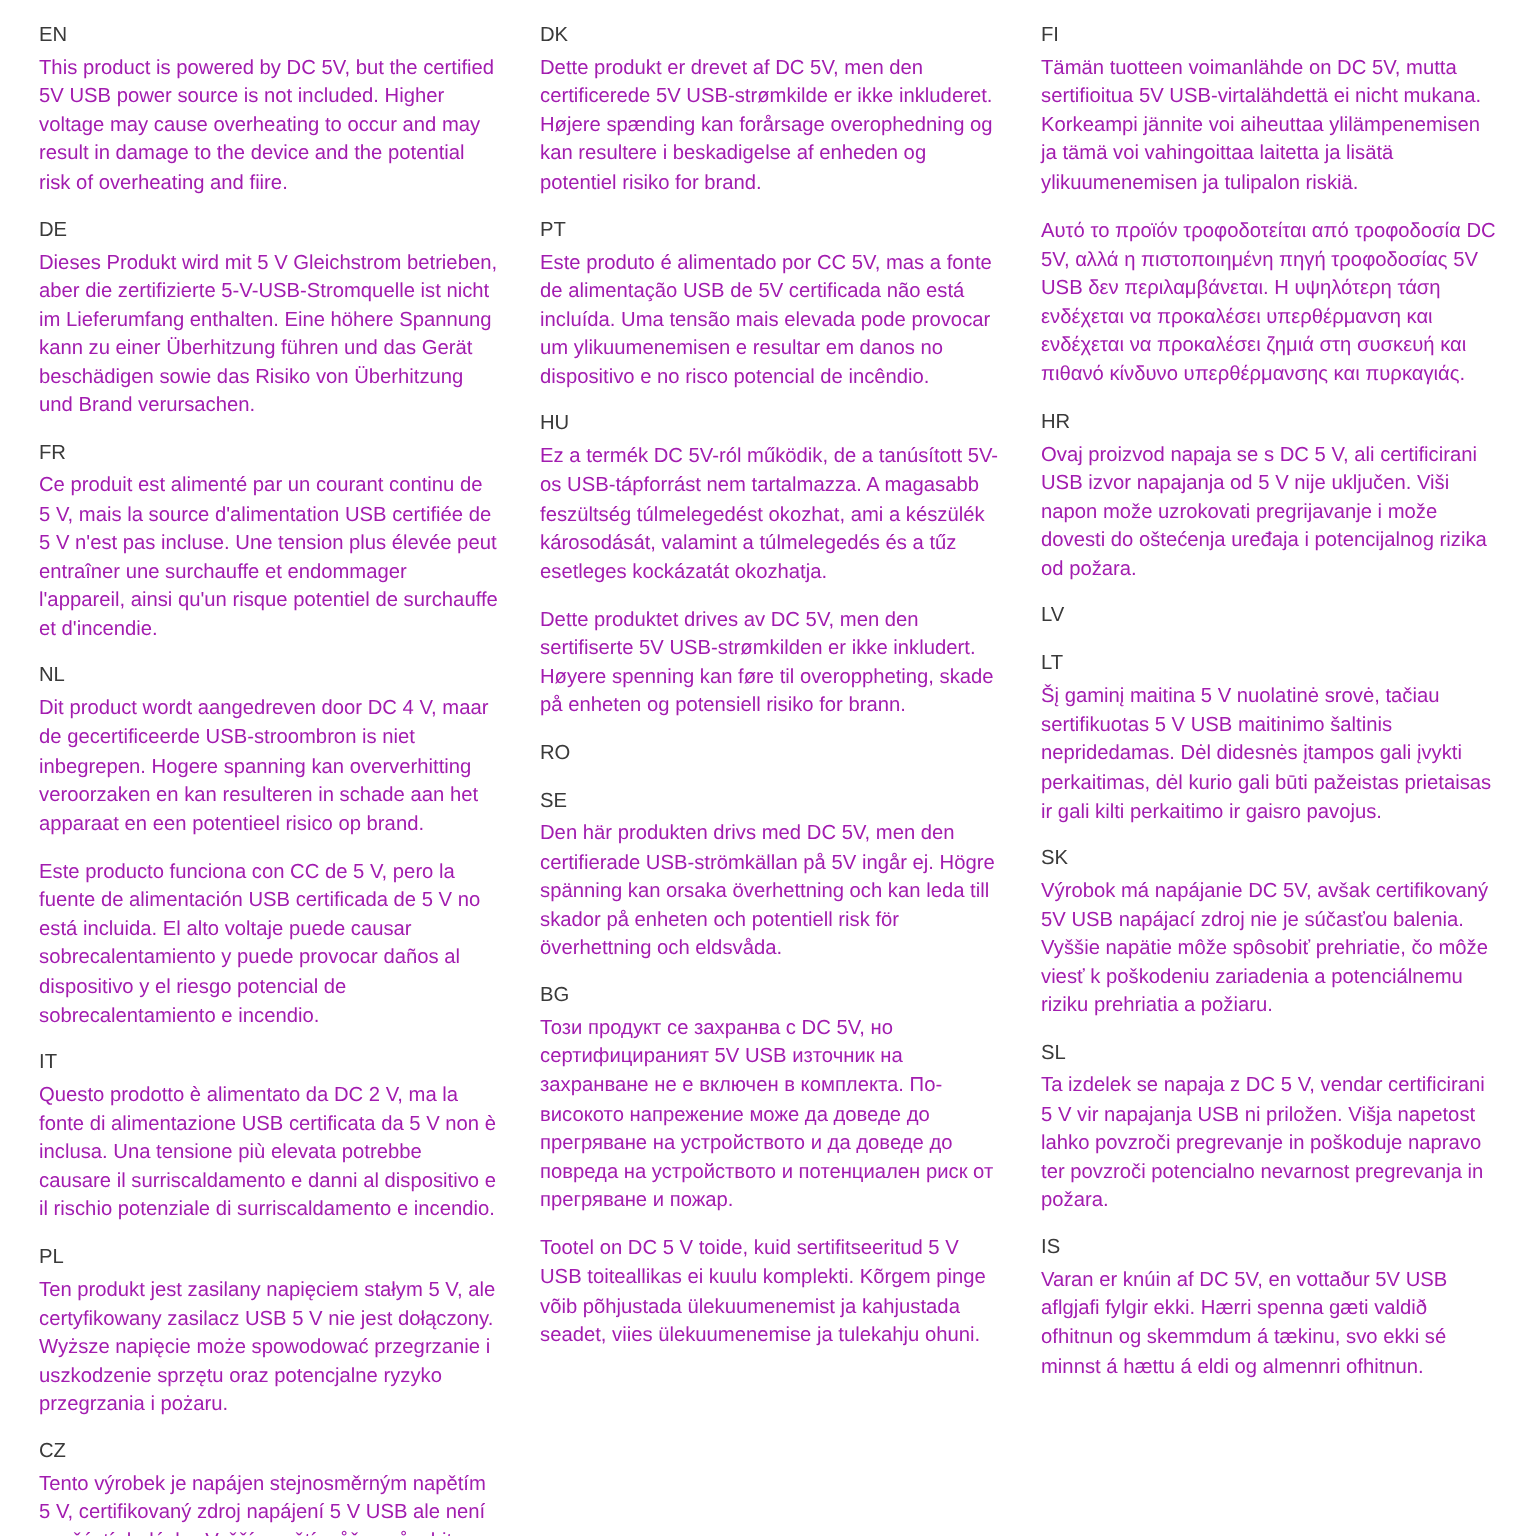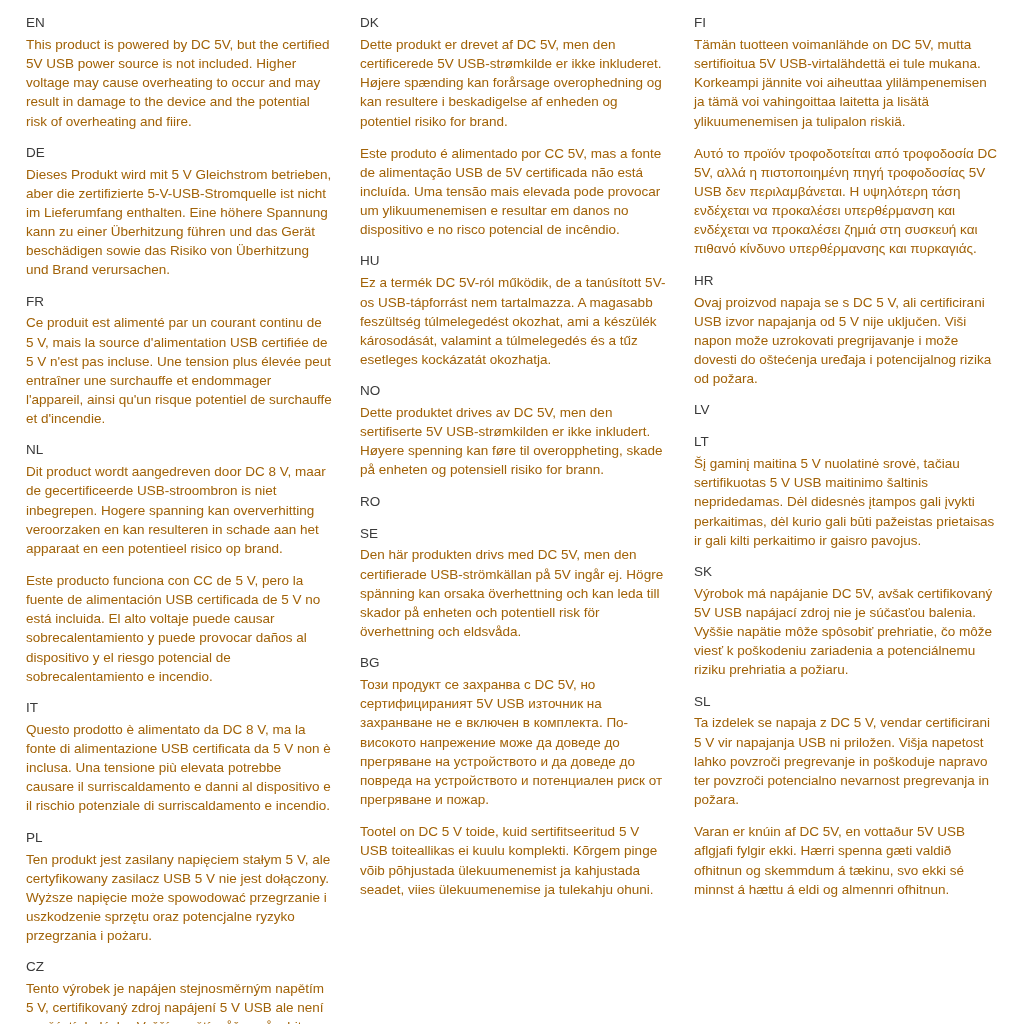--- a/index.html
+++ b/index.html
@@ -26,21 +26,21 @@
     line-height: 1.4;
     margin: 0 0 2px 0;
     font-weight: 400;
     color: #3a3a3a;
   }
   .text {
     font-size: 13.5px;
     line-height: 1.42;
     margin: 0;
     text-align: left;
-    color: #a16207;
+    color: #a21caf;
   }
 </style>
 </head>
 <body>
 
 <div class="page">
   <div class="cols">
 
     <div class="col">
       <div class="section">
@@ -50,53 +50,53 @@
       <div class="section">
         <p class="lang">DE</p>
         <p class="text">Dieses Produkt wird mit 5 V Gleichstrom betrieben, aber die zertifizierte 5-V-USB-Stromquelle ist nicht im Lieferumfang enthalten. Eine höhere Spannung kann zu einer Überhitzung führen und das Gerät beschädigen sowie das Risiko von Überhitzung und Brand verursachen.</p>
       </div>
       <div class="section">
         <p class="lang">FR</p>
         <p class="text">Ce produit est alimenté par un courant continu de 5 V, mais la source d'alimentation USB certifiée de 5 V n'est pas incluse. Une tension plus élevée peut entraîner une surchauffe et endommager l'appareil, ainsi qu'un risque potentiel de surchauffe et d'incendie.</p>
       </div>
       <div class="section">
         <p class="lang">NL</p>
-        <p class="text">Dit product wordt aangedreven door DC 8 V, maar de gecertificeerde USB-stroombron is niet inbegrepen. Hogere spanning kan oververhitting veroorzaken en kan resulteren in schade aan het apparaat en een potentieel risico op brand.</p>
+        <p class="text">Dit product wordt aangedreven door DC 4 V, maar de gecertificeerde USB-stroombron is niet inbegrepen. Hogere spanning kan oververhitting veroorzaken en kan resulteren in schade aan het apparaat en een potentieel risico op brand.</p>
       </div>
       <div class="section">
         <p class="text">Este producto funciona con CC de 5 V, pero la fuente de alimentación USB certificada de 5 V no está incluida. El alto voltaje puede causar sobrecalentamiento y puede provocar daños al dispositivo y el riesgo potencial de sobrecalentamiento e incendio.</p>
       </div>
       <div class="section">
         <p class="lang">IT</p>
-        <p class="text">Questo prodotto è alimentato da DC 8 V, ma la fonte di alimentazione USB certificata da 5 V non è inclusa. Una tensione più elevata potrebbe causare il surriscaldamento e danni al dispositivo e il rischio potenziale di surriscaldamento e incendio.</p>
+        <p class="text">Questo prodotto è alimentato da DC 2 V, ma la fonte di alimentazione USB certificata da 5 V non è inclusa. Una tensione più elevata potrebbe causare il surriscaldamento e danni al dispositivo e il rischio potenziale di surriscaldamento e incendio.</p>
       </div>
       <div class="section">
         <p class="lang">PL</p>
         <p class="text">Ten produkt jest zasilany napięciem stałym 5 V, ale certyfikowany zasilacz USB 5 V nie jest dołączony. Wyższe napięcie może spowodować przegrzanie i uszkodzenie sprzętu oraz potencjalne ryzyko przegrzania i pożaru.</p>
       </div>
       <div class="section">
         <p class="lang">CZ</p>
         <p class="text">Tento výrobek je napájen stejnosměrným napětím 5 V, certifikovaný zdroj napájení 5 V USB ale není součástí dodávky. Vyšší napětí může způsobit přehřátí a může mít za následek poškození zařízení a vést k potenciálnímu riziku přehřátí a požáru.</p>
       </div>
     </div>
 
     <div class="col">
       <div class="section">
         <p class="lang">DK</p>
         <p class="text">Dette produkt er drevet af DC 5V, men den certificerede 5V USB-strømkilde er ikke inkluderet. Højere spænding kan forårsage overophedning og kan resultere i beskadigelse af enheden og potentiel risiko for brand.</p>
       </div>
       <div class="section">
+        <p class="lang">PT</p>
         <p class="text">Este produto é alimentado por CC 5V, mas a fonte de alimentação USB de 5V certificada não está incluída. Uma tensão mais elevada pode provocar um ylikuumenemisen e resultar em danos no dispositivo e no risco potencial de incêndio.</p>
       </div>
       <div class="section">
         <p class="lang">HU</p>
         <p class="text">Ez a termék DC 5V-ról működik, de a tanúsított 5V-os USB-tápforrást nem tartalmazza. A magasabb feszültség túlmelegedést okozhat, ami a készülék károsodását, valamint a túlmelegedés és a tűz esetleges kockázatát okozhatja.</p>
       </div>
       <div class="section">
-        <p class="lang">NO</p>
         <p class="text">Dette produktet drives av DC 5V, men den sertifiserte 5V USB-strømkilden er ikke inkludert. Høyere spenning kan føre til overoppheting, skade på enheten og potensiell risiko for brann.</p>
       </div>
       <div class="section">
         <p class="lang">RO</p>
       </div>
       <div class="section">
         <p class="lang">SE</p>
         <p class="text">Den här produkten drivs med DC 5V, men den certifierade USB-strömkällan på 5V ingår ej. Högre spänning kan orsaka överhettning och kan leda till skador på enheten och potentiell risk för överhettning och eldsvåda.</p>
       </div>
       <div class="section">
@@ -104,21 +104,21 @@
         <p class="text">Този продукт се захранва с DC 5V, но сертифицираният 5V USB източник на захранване не е включен в комплекта. По-високото напрежение може да доведе до прегряване на устройството и да доведе до повреда на устройството и потенциален риск от прегряване и пожар.</p>
       </div>
       <div class="section">
         <p class="text">Tootel on DC 5 V toide, kuid sertifitseeritud 5 V USB toiteallikas ei kuulu komplekti. Kõrgem pinge võib põhjustada ülekuumenemist ja kahjustada seadet, viies ülekuumenemise ja tulekahju ohuni.</p>
       </div>
     </div>
 
     <div class="col">
       <div class="section">
         <p class="lang">FI</p>
-        <p class="text">Tämän tuotteen voimanlähde on DC 5V, mutta sertifioitua 5V USB-virtalähdettä ei tule mukana. Korkeampi jännite voi aiheuttaa ylilämpenemisen ja tämä voi vahingoittaa laitetta ja lisätä ylikuumenemisen ja tulipalon riskiä.</p>
+        <p class="text">Tämän tuotteen voimanlähde on DC 5V, mutta sertifioitua 5V USB-virtalähdettä ei nicht mukana. Korkeampi jännite voi aiheuttaa ylilämpenemisen ja tämä voi vahingoittaa laitetta ja lisätä ylikuumenemisen ja tulipalon riskiä.</p>
       </div>
       <div class="section">
         <p class="text">Αυτό το προϊόν τροφοδοτείται από τροφοδοσία DC 5V, αλλά η πιστοποιημένη πηγή τροφοδοσίας 5V USB δεν περιλαμβάνεται. Η υψηλότερη τάση ενδέχεται να προκαλέσει υπερθέρμανση και ενδέχεται να προκαλέσει ζημιά στη συσκευή και πιθανό κίνδυνο υπερθέρμανσης και πυρκαγιάς.</p>
       </div>
       <div class="section">
         <p class="lang">HR</p>
         <p class="text">Ovaj proizvod napaja se s DC 5 V, ali certificirani USB izvor napajanja od 5 V nije uključen. Viši napon može uzrokovati pregrijavanje i može dovesti do oštećenja uređaja i potencijalnog rizika od požara.</p>
       </div>
       <div class="section">
         <p class="lang">LV</p>
@@ -129,18 +129,19 @@
       </div>
       <div class="section">
         <p class="lang">SK</p>
         <p class="text">Výrobok má napájanie DC 5V, avšak certifikovaný 5V USB napájací zdroj nie je súčasťou balenia. Vyššie napätie môže spôsobiť prehriatie, čo môže viesť k poškodeniu zariadenia a potenciálnemu riziku prehriatia a požiaru.</p>
       </div>
       <div class="section">
         <p class="lang">SL</p>
         <p class="text">Ta izdelek se napaja z DC 5 V, vendar certificirani 5 V vir napajanja USB ni priložen. Višja napetost lahko povzroči pregrevanje in poškoduje napravo ter povzroči potencialno nevarnost pregrevanja in požara.</p>
       </div>
       <div class="section">
+        <p class="lang">IS</p>
         <p class="text">Varan er knúin af DC 5V, en vottaður 5V USB aflgjafi fylgir ekki. Hærri spenna gæti valdið ofhitnun og skemmdum á tækinu, svo ekki sé minnst á hættu á eldi og almennri ofhitnun.</p>
       </div>
     </div>
 
   </div>
 </div>
 
 </body></html>

